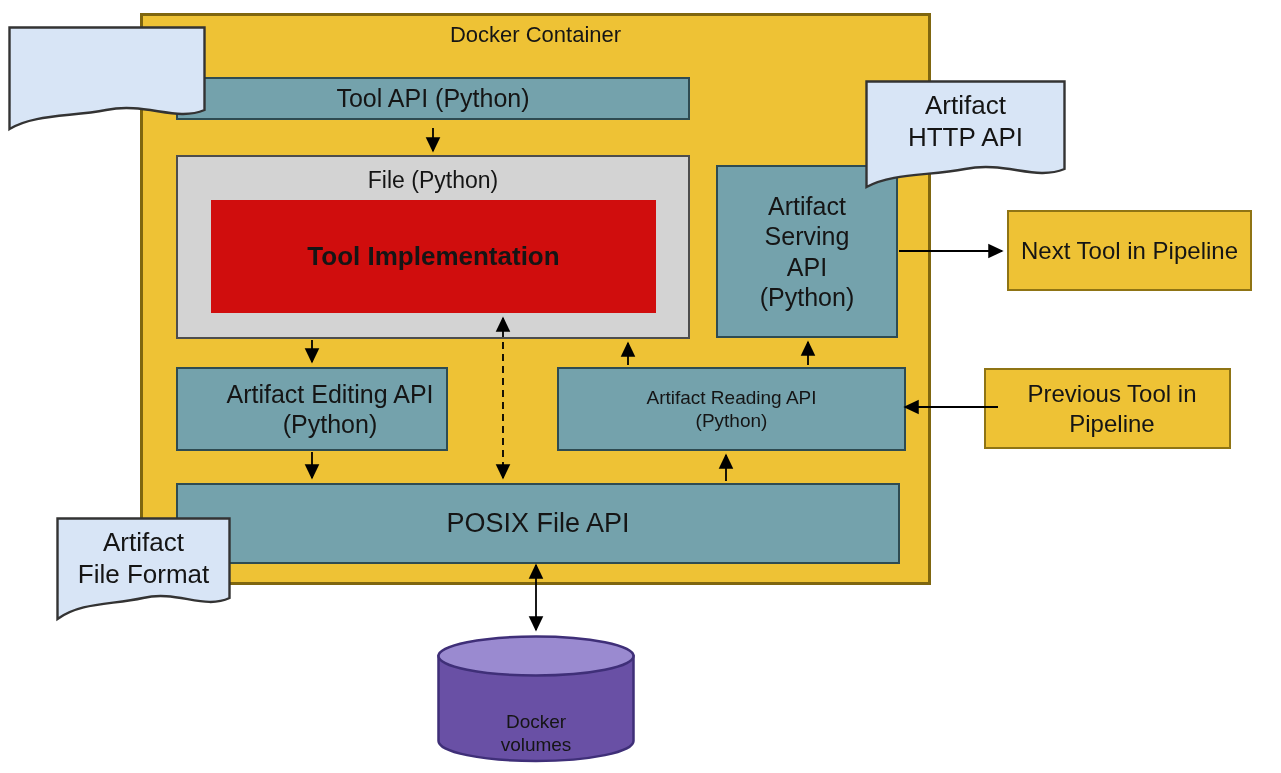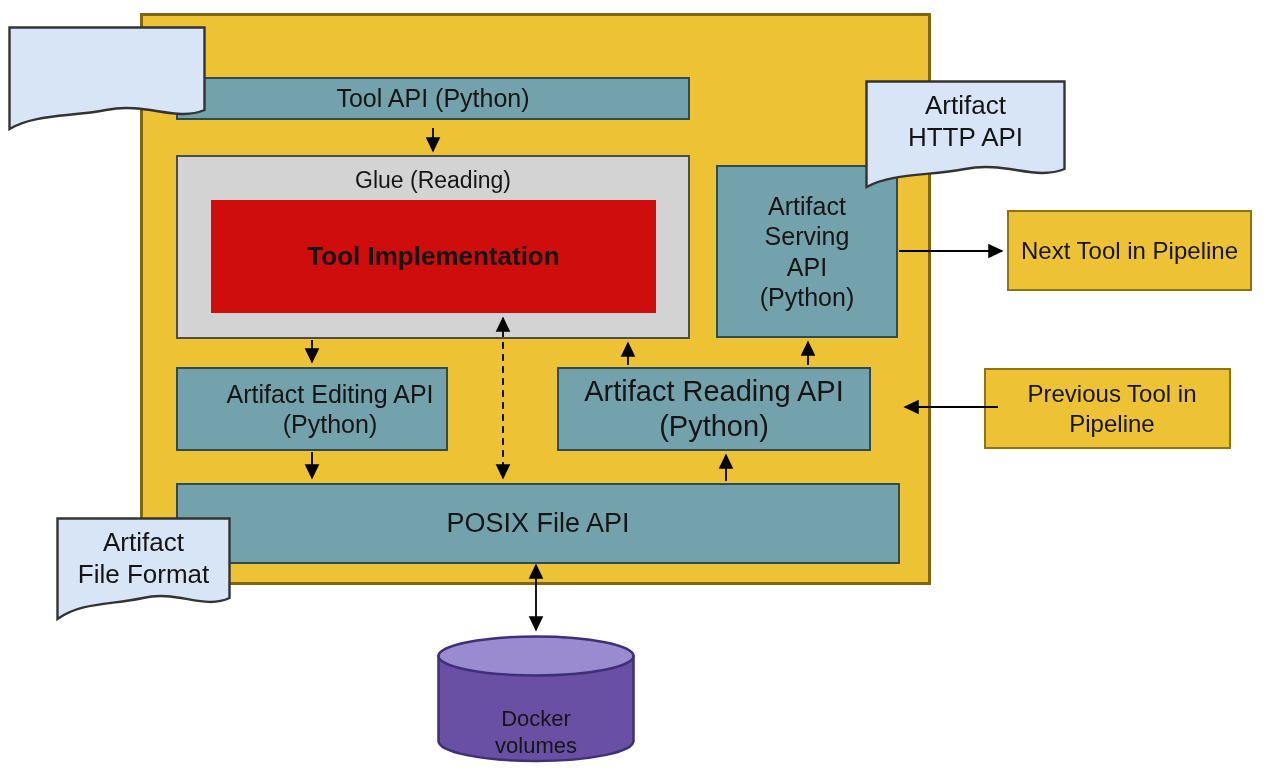--- a/index.html
+++ b/index.html
@@ -24,21 +24,21 @@
   
   .teal {
     background:var(--teal-fill,#74a2ac);
     border:2px solid var(--teal-border,#2e4b52);
     display:flex; align-items:center; justify-content:center;
     z-index:3;
   }
   .tool-api   { left:176px; top:77px;  width:514px; height:43px;  font-size:25px; }
   .serving    { left:716px; top:165px; width:182px; height:173px; font-size:25px; }
   .editing    { left:176px; top:367px; width:272px; height:84px;  font-size:25px;padding-left:36px; }
-  .reading    { left:557px; top:367px; width:314px; height:84px;  font-size:29px; }
+  .reading    { left:557px; top:367px; width:349px; height:84px;  font-size:19px; }
   .posix      { left:176px; top:483px; width:724px; height:81px;  font-size:27px; }
 
   
   .glue {
     left:176px; top:155px; width:514px; height:184px;
     background:var(--glue-fill,#d3d3d3);
     border:2px solid var(--glue-border,#4d4d4d);
     display:flex; align-items:flex-start; justify-content:center;
     padding-top:9px; font-size:23px; z-index:3;
   }
@@ -73,43 +73,44 @@
   .doc-fileformat { left:56px;  top:517px; width:175px; height:110px; }
 
   
   .cylinder { left:437px; top:634px; width:198px; height:130px; z-index:3; }
   .cylinder svg { position:absolute; left:0; top:0; }
   .cyl-body { fill:var(--cylinder-fill,#6950a5); stroke:var(--cylinder-border,#3f2f78); stroke-width:2.5; }
   .cyl-top  { fill:var(--cylinder-top-fill,#9a8ad0); stroke:var(--cylinder-border,#3f2f78); stroke-width:2.5; }
   .cylinder .label {
     position:absolute; left:0; right:0; top:40px; bottom:8px;
     display:flex; align-items:center; justify-content:center;
-    font-size:22px;
+    font-size:19px;
     margin-top:36px;
   }
 
   
   .arrows { position:absolute; left:0; top:0; z-index:30; pointer-events:none; }
   .arrows line { stroke:var(--arrow-color,#000000); stroke-width:1.8; }
   .arrows line.dashed { stroke-dasharray:7 5; }
   .arrowhead-shape { fill:var(--arrow-color,#000000); }
 </style>
 </head>
 <body>
 
 <div class="canvas">
 
   <div class="abs container-box"></div>
+  <div class="abs container-title">Docker Container</div>
 
   <div class="abs teal tool-api">
     <span class="label">Tool API (Python)</span>
   </div>
 
   <div class="abs glue">
-    <span class="label">Glue (Reading)</span>
+    <span class="label">File (Python)</span>
   </div>
 
   <div class="abs tool-impl">
     <span class="label">Tool Implementation</span>
   </div>
 
   <div class="abs teal serving">
     <span class="label">Artifact
 Serving
 API

